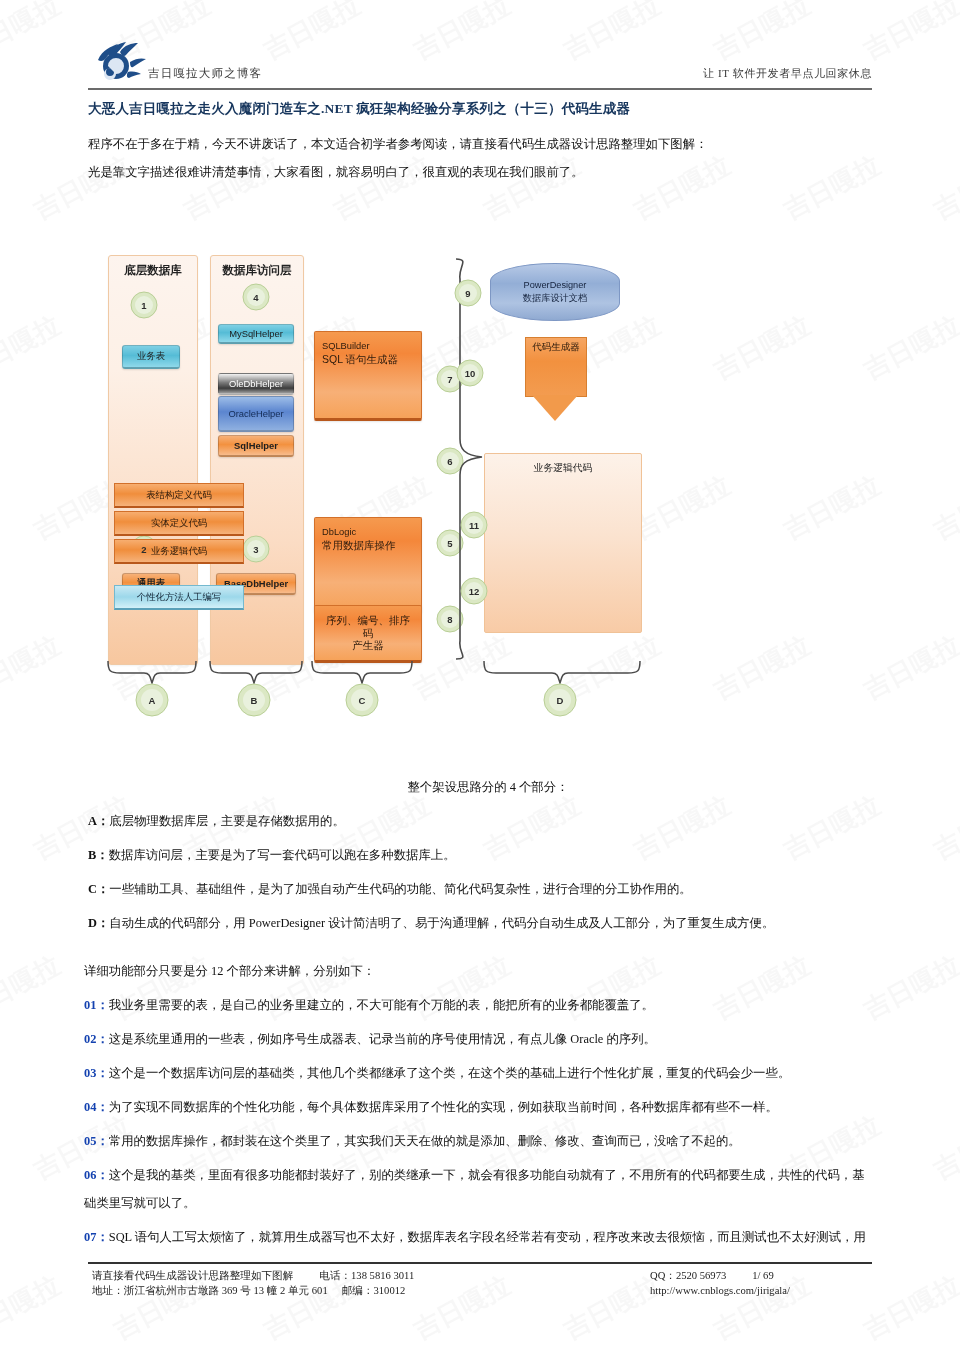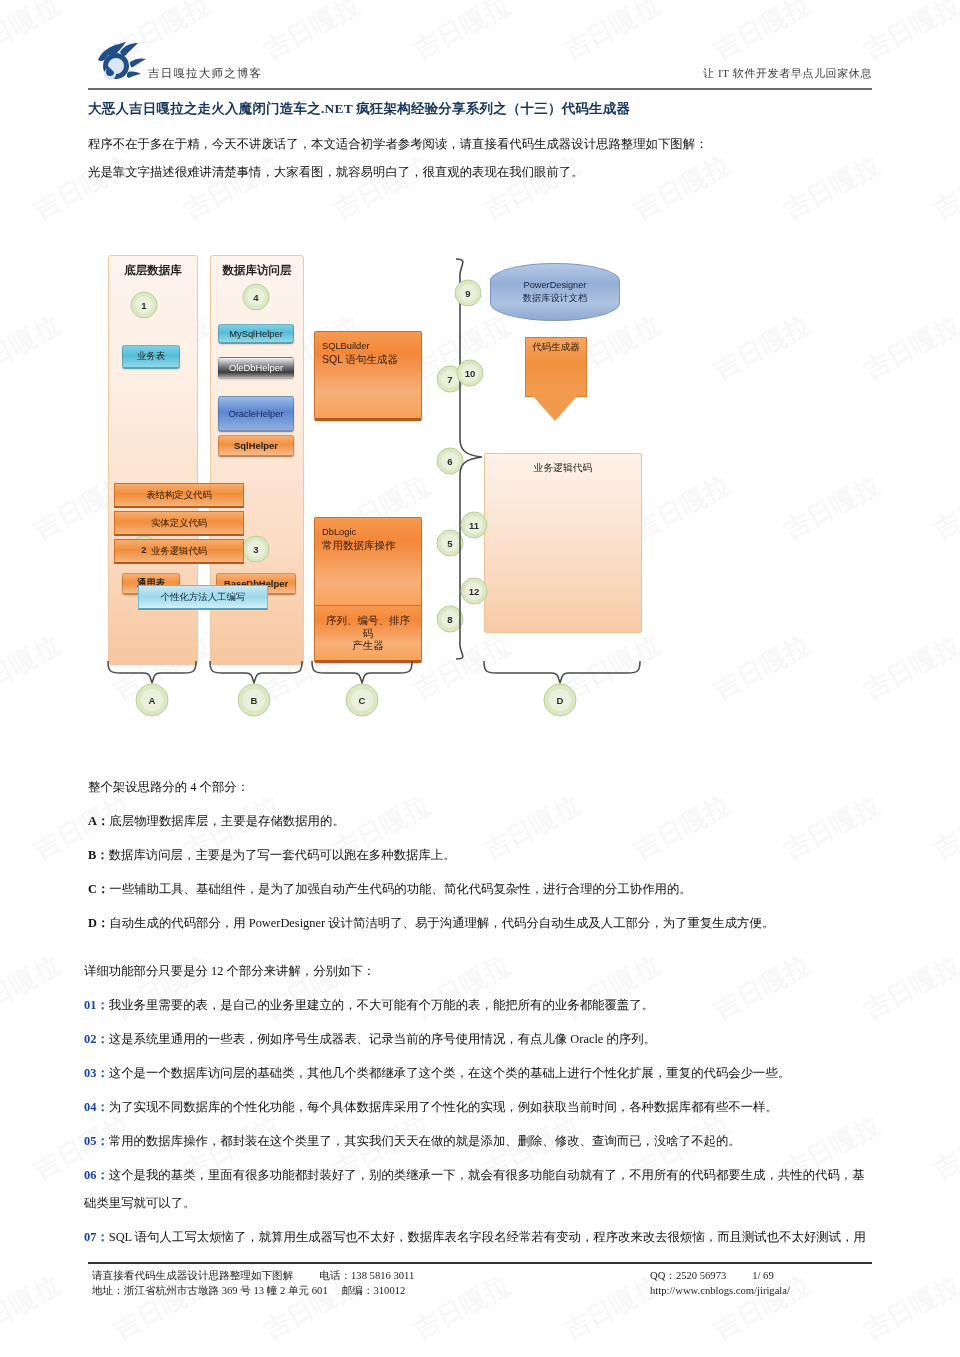--- a/index.html
+++ b/index.html
@@ -103,21 +103,21 @@
     position:absolute;border-radius:3px;
     font-family:"Liberation Sans",sans-serif;
     font-size:9.4px;text-align:center;color:#1e1e1e;
     box-sizing:border-box;
     border:1px solid rgba(0,0,0,.18);
     border-bottom:2px solid rgba(0,0,0,.22);
     box-shadow:0 1px 2px rgba(0,0,0,.12);
     display:flex;align-items:center;justify-content:center;
   }
   .chip.cy{background:linear-gradient(to bottom,#7fd0e4 0%,#55bcd6 45%,#8fd9ea 100%);}
-  .chip.gray{background:linear-gradient(to bottom,#f2f2f2 0%,#7b7b7b 45%,#3d3d3d 75%,#9a9a9a 100%);color:#fff;}
+  .chip.gray{background:linear-gradient(to bottom,#f2f2f2 0%,#7b7b7b 45%,#3d3d3d 75%,#9a9a9a 100%);color:#fff;margin-top:16px;}
   .chip.blue{background:linear-gradient(to bottom,#9dbde8 0%,#5b85cf 45%,#8fb0e0 100%);color:#142c55;}
   .chip.orange{background:linear-gradient(to bottom,#f7b178 0%,#f3913f 45%,#f8bb8b 100%);font-weight:bold;}
 
   
   .gear{
     position:absolute;width:32px;height:32px;
     display:flex;align-items:center;justify-content:center;
     font-family:"Liberation Sans",sans-serif;
     font-size:9.5px;font-weight:700;color:#2d2d2d;
   }
@@ -425,21 +425,21 @@
       </div>
       <div class="bizrow" style="top:228px;">
         <span>表结构定义代码</span>
       </div>
       <div class="bizrow" style="top:256px;">
         <span>实体定义代码</span>
       </div>
       <div class="bizrow" style="top:284px;">
         <span>业务逻辑代码</span>
       </div>
-      <div class="bizrow manual" style="top:330px;margin-left:24px;">
+      <div class="bizrow manual" style="top:330px;">
         <span>个性化方法人工编写</span>
       </div>
       <div class="gear" style="left:358px;top:254px;">
         <svg viewBox="0 0 32 32">
             <circle cx="16" cy="16" r="13" fill="#dbe8c4" stroke="#b9cf96" stroke-width="1"></circle>
             <circle cx="16" cy="16" r="9" fill="#e9f1dd"></circle>
           </svg>
         <span>11</span>
       </div>
       <div class="gear" style="left:358px;top:320px;">
@@ -483,21 +483,21 @@
         <div class="gear big" style="left:441px;top:22px;">
           <svg viewBox="0 0 38 38">
               <circle cx="19" cy="19" r="16" fill="#dbe8c4" stroke="#b9cf96" stroke-width="1"></circle>
               <circle cx="19" cy="19" r="11" fill="#e9f1dd"></circle>
             </svg>
           <span>D</span>
         </div>
       </div>
     </div>
 
-    <div class="sec" style="top:778px;">整个架设思路分的 4 个部分：</div>
+    <div class="sec" style="top:778px;text-align:center;">整个架设思路分的 4 个部分：</div>
     <div class="sec" style="top:812px;">
       <span class="k">A：</span><span>底层物理数据库层，主要是存储数据用的。</span>
     </div>
     <div class="sec" style="top:846px;">
       <span class="k">B：</span><span>数据库访问层，主要是为了写一套代码可以跑在多种数据库上。</span>
     </div>
     <div class="sec" style="top:880px;">
       <span class="k">C：</span><span>一些辅助工具、基础组件，是为了加强自动产生代码的功能、简化代码复杂性，进行合理的分工协作用的。</span>
     </div>
     <div class="sec" style="top:914px;">

